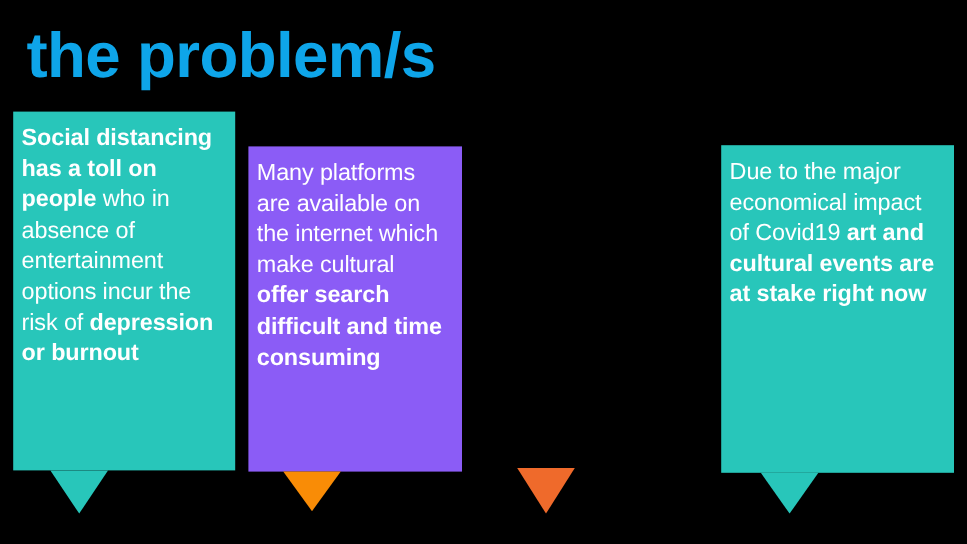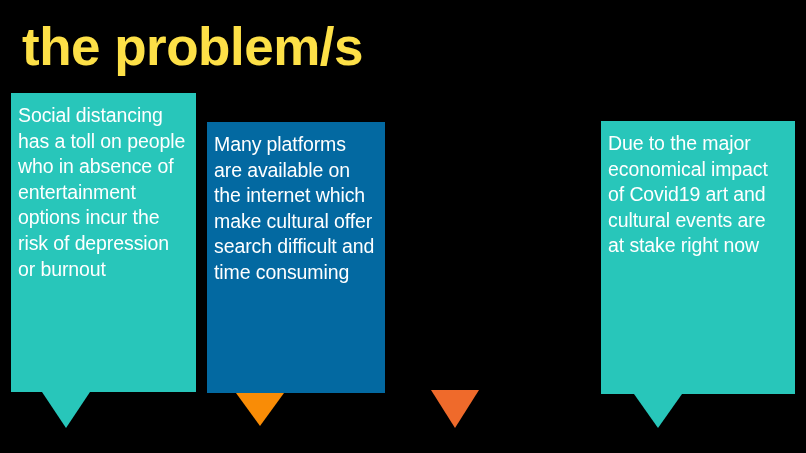--- a/index.html
+++ b/index.html
@@ -44,21 +44,21 @@
   }
 
   .card-text {
     font-size: 19.5px;
     line-height: 25.6px;
     font-weight: 400;
     color: #ffffff;
     letter-spacing: -0.1px;
   }
 
-  .card-text b { font-weight: 400; }
+  .card-text b { font-weight: 700; }
 
   
   .tail {
     position: absolute;
     width: 0;
     height: 0;
     border-left: 24px solid transparent;
     border-right: 24px solid transparent;
   }
 
@@ -73,28 +73,28 @@
   #card-3-tail { left: 431px; top: 390px; border-top: 38px solid #ef6a2b; }
 
   #card-4 { left: 601px; top: 121px; width: 194px; height: 273px; background: #28c6ba; }
   #card-4-tail { left: 634px; top: 394px; border-top: 34px solid #28c6ba; }
 </style>
 </head>
 <body>
 
 <div id="slide" style="background: rgb(0, 0, 0);">
 
-  <h1 id="slide-title" style="color: #fde047;">the problem/s</h1>
+  <h1 id="slide-title" style="color: #0ea5e9;">the problem/s</h1>
 
   <div class="card" id="card-1" style="background: rgb(40, 198, 186);">
     <div class="card-text"><b>Social distancing has a toll on people</b> who in absence of entertainment options incur the risk of <b>depression or burnout</b></div>
   </div>
   <div class="tail" id="card-1-tail" style="border-top-color: rgb(40, 198, 186);"></div>
 
-  <div class="card" id="card-2" style="background: #0369a1;">
+  <div class="card" id="card-2" style="background: #8b5cf6;">
     <div class="card-text">Many platforms are available on the internet which make cultural <b>offer search difficult and time consuming</b></div>
   </div>
   <div class="tail" id="card-2-tail" style="border-top-color: rgb(249, 140, 6);"></div>
 
   <div class="tail" id="card-3-tail" style="border-top-color: rgb(239, 106, 43);"></div>
 
   <div class="card" id="card-4" style="background: rgb(40, 198, 186);">
     <div class="card-text">Due to the major economical impact of Covid19 <b>art and cultural events are at stake right now</b></div>
   </div>
   <div class="tail" id="card-4-tail" style="border-top-color: rgb(40, 198, 186);"></div>

